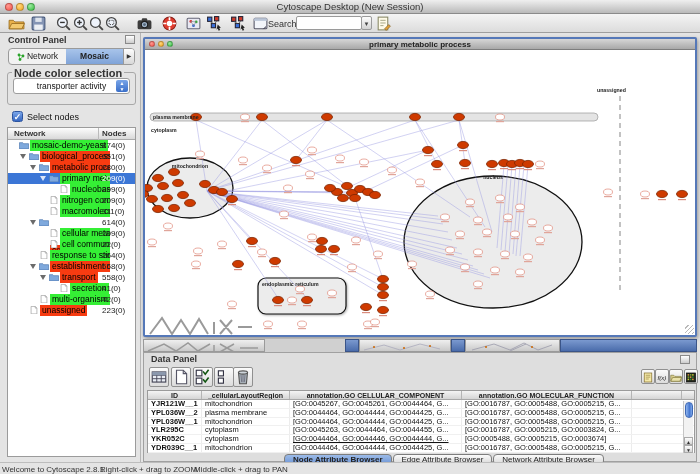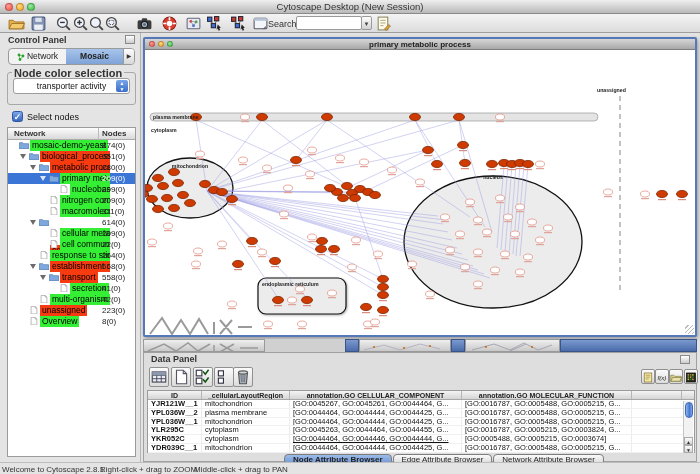--- a/index.html
+++ b/index.html
@@ -328,28 +328,20 @@
           <span class="tlabel green" style="left: 42px; max-width: 60px;">multi-organism pro</span>
           <span class="tcount">42(0)</span>
         </div>
         <div class="trow">
           <span class="ticon" style="left: 21px;"><svg viewBox="0 0 12 10">
               <path d="M2.5,.5 h5 l2,2 v7 h-7 z" fill="#fff" stroke="#999" stroke-width=".8"></path>
               <path d="M7.5,.5 v2 h2" fill="none" stroke="#999" stroke-width=".8"></path>
             </svg></span>
           <span class="tlabel red" style="left: 32px; max-width: 70px;">unassigned</span>
           <span class="tcount">223(0)</span>
-        </div>
-        <div class="trow">
-          <span class="ticon" style="left: 21px;"><svg viewBox="0 0 12 10">
-              <path d="M2.5,.5 h5 l2,2 v7 h-7 z" fill="#fff" stroke="#999" stroke-width=".8"></path>
-              <path d="M7.5,.5 v2 h2" fill="none" stroke="#999" stroke-width=".8"></path>
-            </svg></span>
-          <span class="tlabel green" style="left: 32px; max-width: 70px;">Overview</span>
-          <span class="tcount">8(0)</span>
         </div>
       </div>
   </div>
 </div>
 
 <div id="netframe" class="abs">
   <div id="net-titlebar" class="abs">
     <span class="tl r abs" style="left:4px"></span>
     <span class="tl y abs" style="left:13px"></span>
     <span class="tl g abs" style="left:22px"></span>

